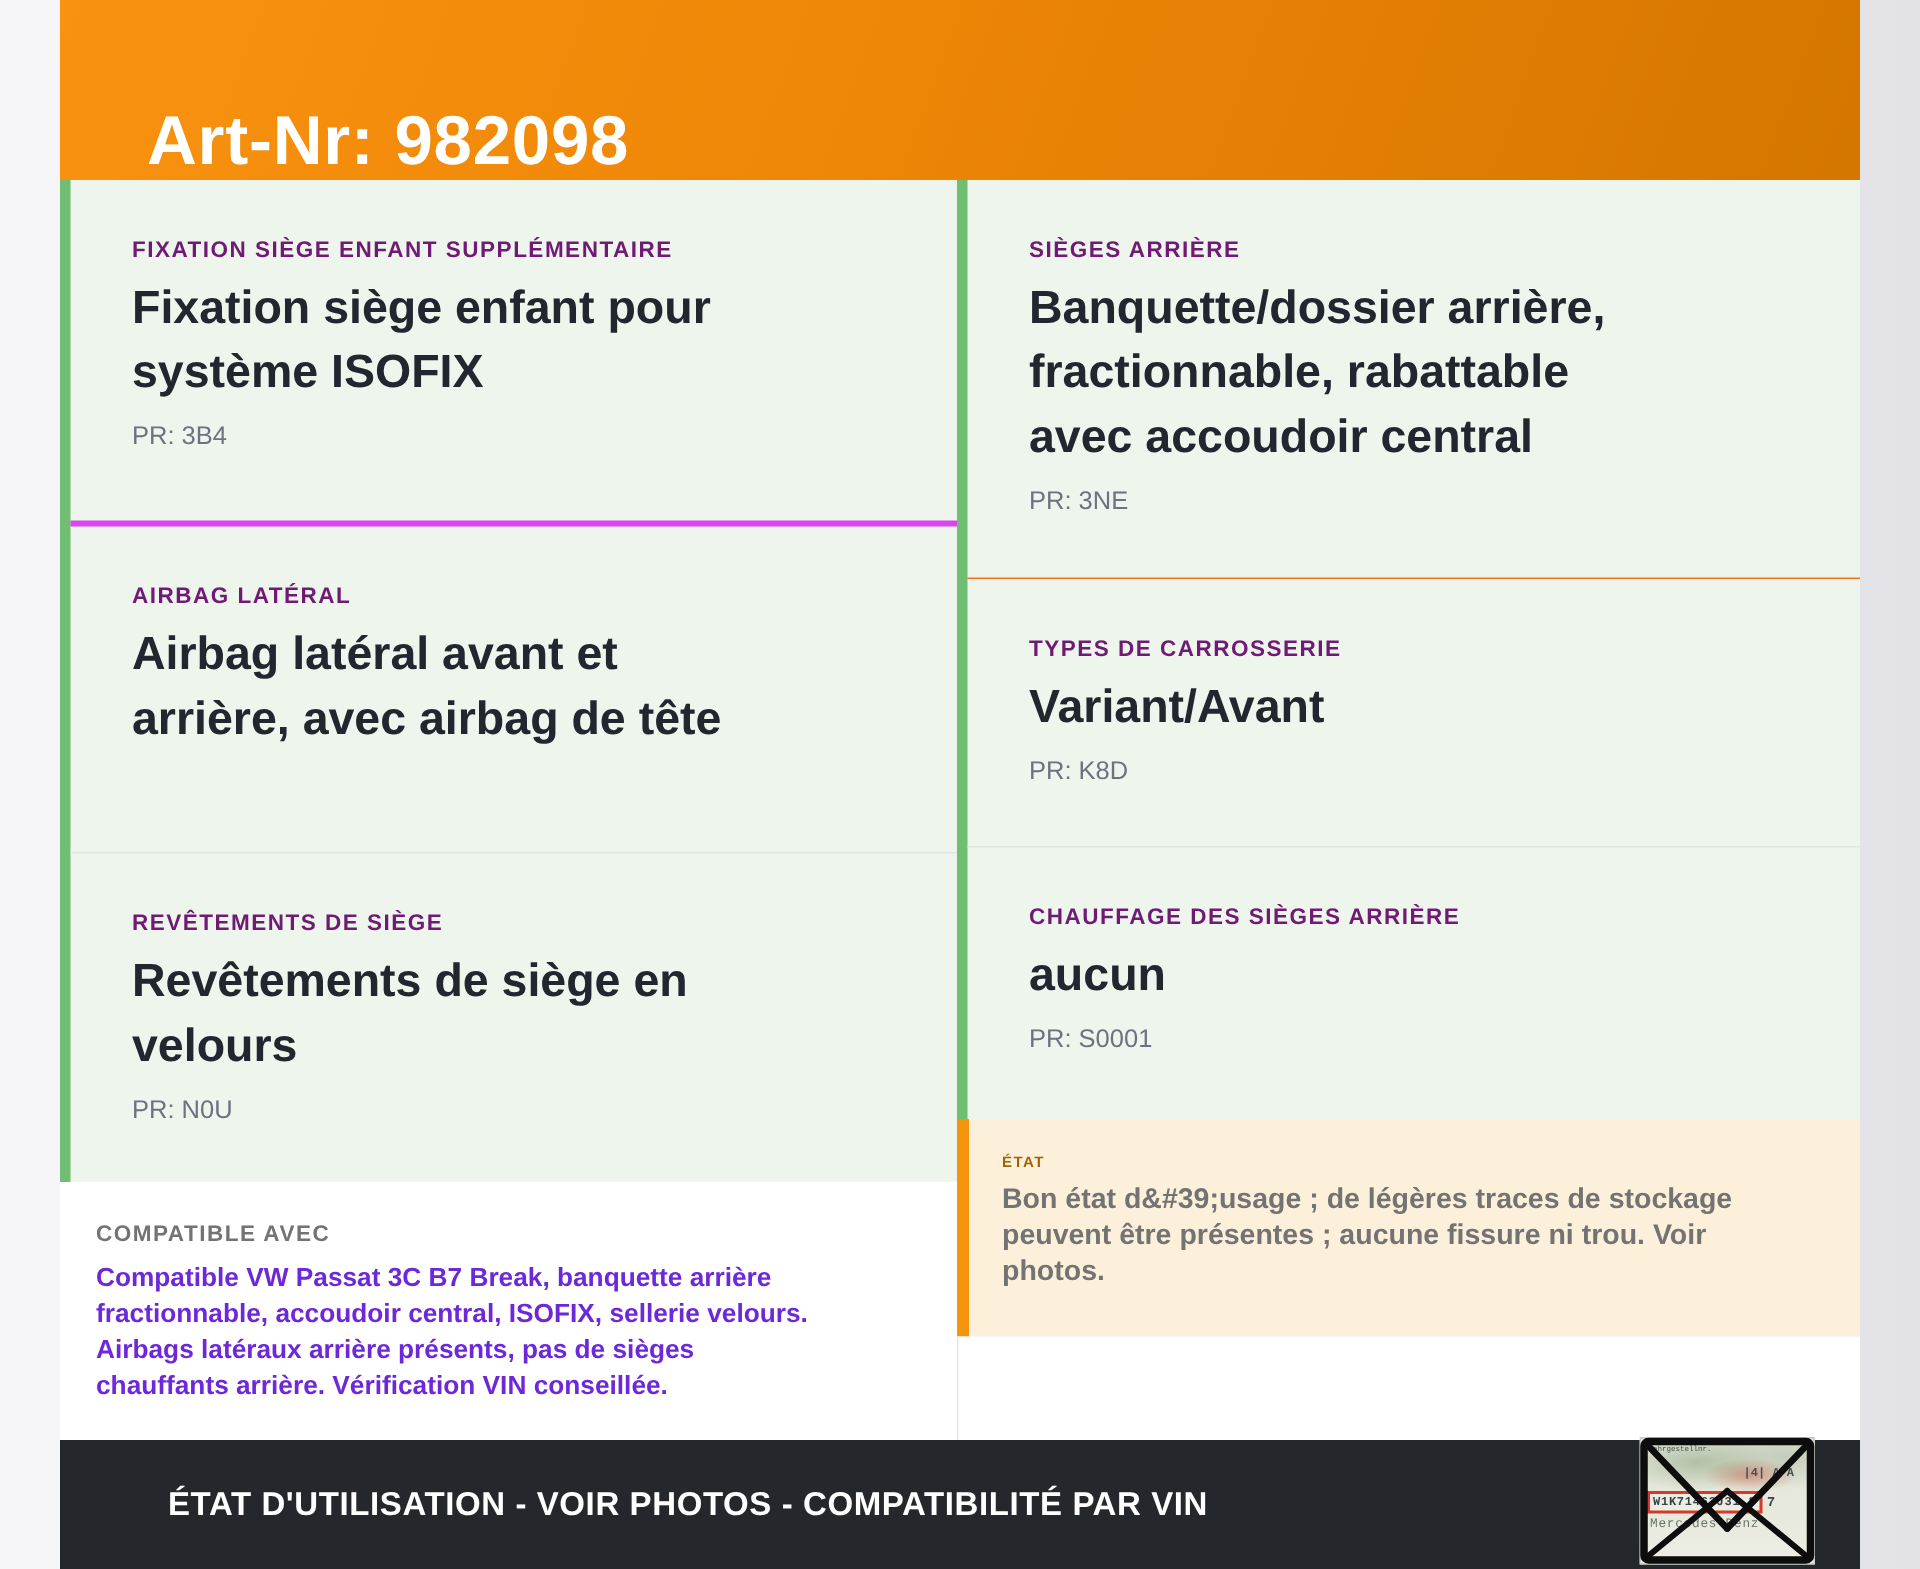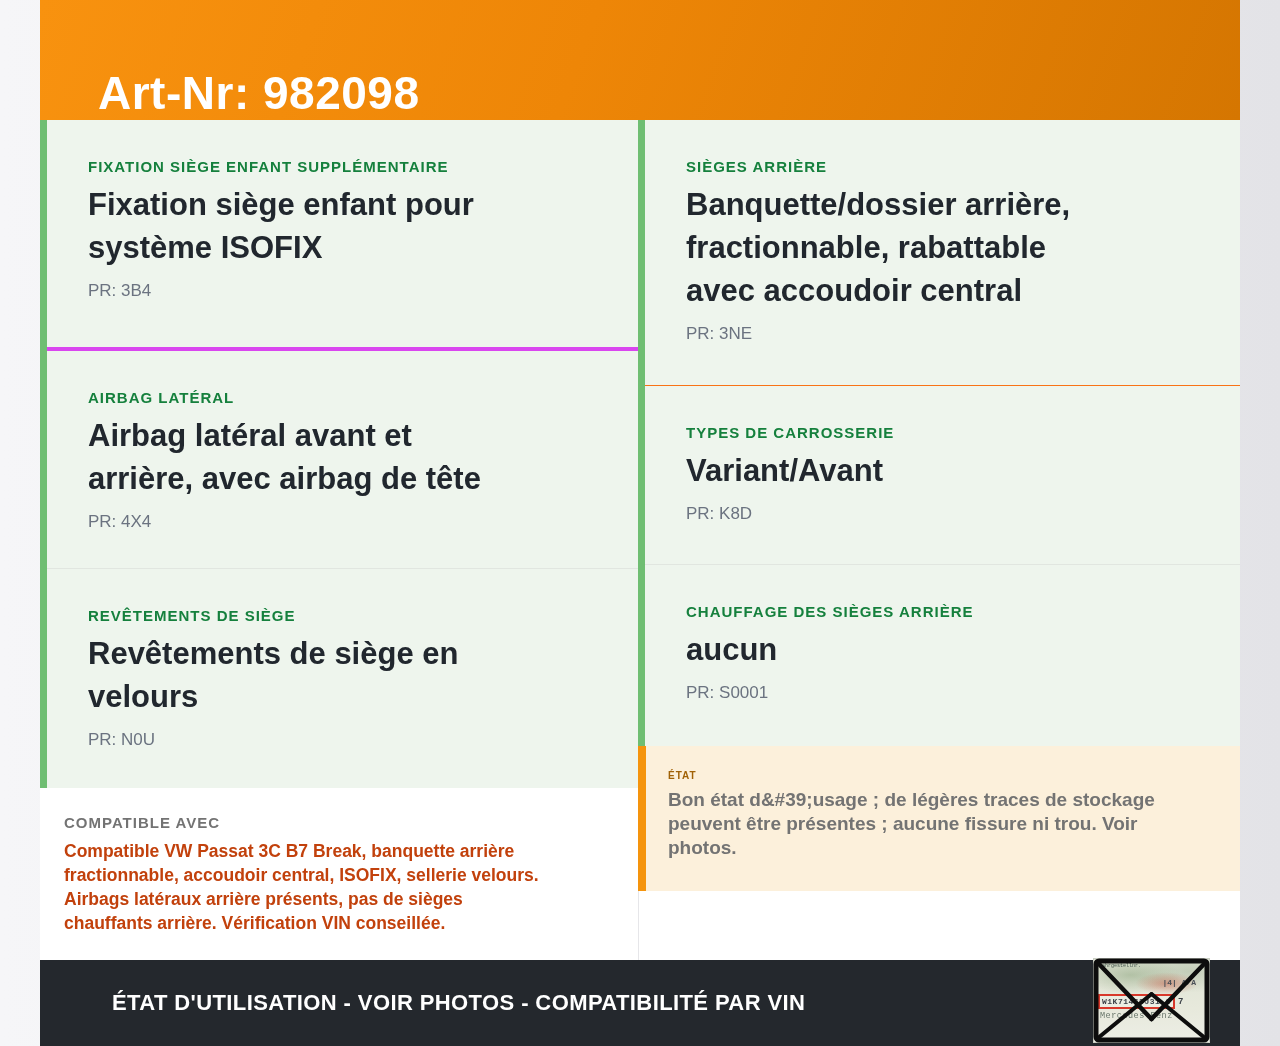--- a/index.html
+++ b/index.html
@@ -27,33 +27,33 @@
   .green-block { background:#eef5ed; border-left:7px solid #6fbe72; }
   .sec { padding:38px 40px 0 41px; overflow:hidden; }
   .lsec1 { height:227px; }
   .lsec2 { height:221px; border-top:4px solid #d946ef; }
   .lsec3 { height:220px; border-top:1px solid #e1e6e0; }
   .rsec1 { height:265px; }
   .rsec2 { height:179px; border-top:1px solid #f97316; }
   .rsec3 { height:182px; border-top:1px solid #e1e6e0; }
 
   .sec-label {
-    font-size:15px; font-weight:700; letter-spacing:1px; color:#15803d;
+    font-size:15px; font-weight:700; letter-spacing:1px; color:#701a75;
   }
   .sec-title {
     font-size:31px; line-height:43px; font-weight:700; color:#21272e;
     margin-top:8px; white-space:pre-line;
   }
   .sec-pr { font-size:17px; color:#6b7380; margin-top:12px; }
 
   
   .compat-card { background:#ffffff; height:172px; padding:26px 2px 0 24px; overflow:hidden; }
   .compat-label { font-size:15px; font-weight:700; letter-spacing:1px; color:#737373; }
   .compat-text {
-    font-size:17.5px; line-height:24px; font-weight:700; color:#c2410c;
+    font-size:17.5px; line-height:24px; font-weight:700; color:#6d28d9;
     margin-top:8px; white-space:pre-line;
   }
 
   
   .condition-card {
     background:#fcf0db; border-left:8px solid #f5940d; height:145px;
     padding:24px 18px 0 22px; overflow:hidden;
   }
   .condition-label { font-size:10px; font-weight:700; letter-spacing:1px; color:#a16207; }
   .condition-text {
@@ -121,21 +121,20 @@
             <div class="sec-label">FIXATION SIÈGE ENFANT SUPPLÉMENTAIRE</div>
             <div class="sec-title">Fixation siège enfant pour
 système ISOFIX</div>
             <div class="sec-pr">PR: 3B4</div>
           </div>
 
           <div class="sec lsec2">
             <div class="sec-label">AIRBAG LATÉRAL</div>
             <div class="sec-title">Airbag latéral avant et
 arrière, avec airbag de tête</div>
-            <div class="sec-pr">PR: 4X4</div>
           </div>
 
           <div class="sec lsec3">
             <div class="sec-label">REVÊTEMENTS DE SIÈGE</div>
             <div class="sec-title">Revêtements de siège en
 velours</div>
             <div class="sec-pr">PR: N0U</div>
           </div>
 
         </div>

